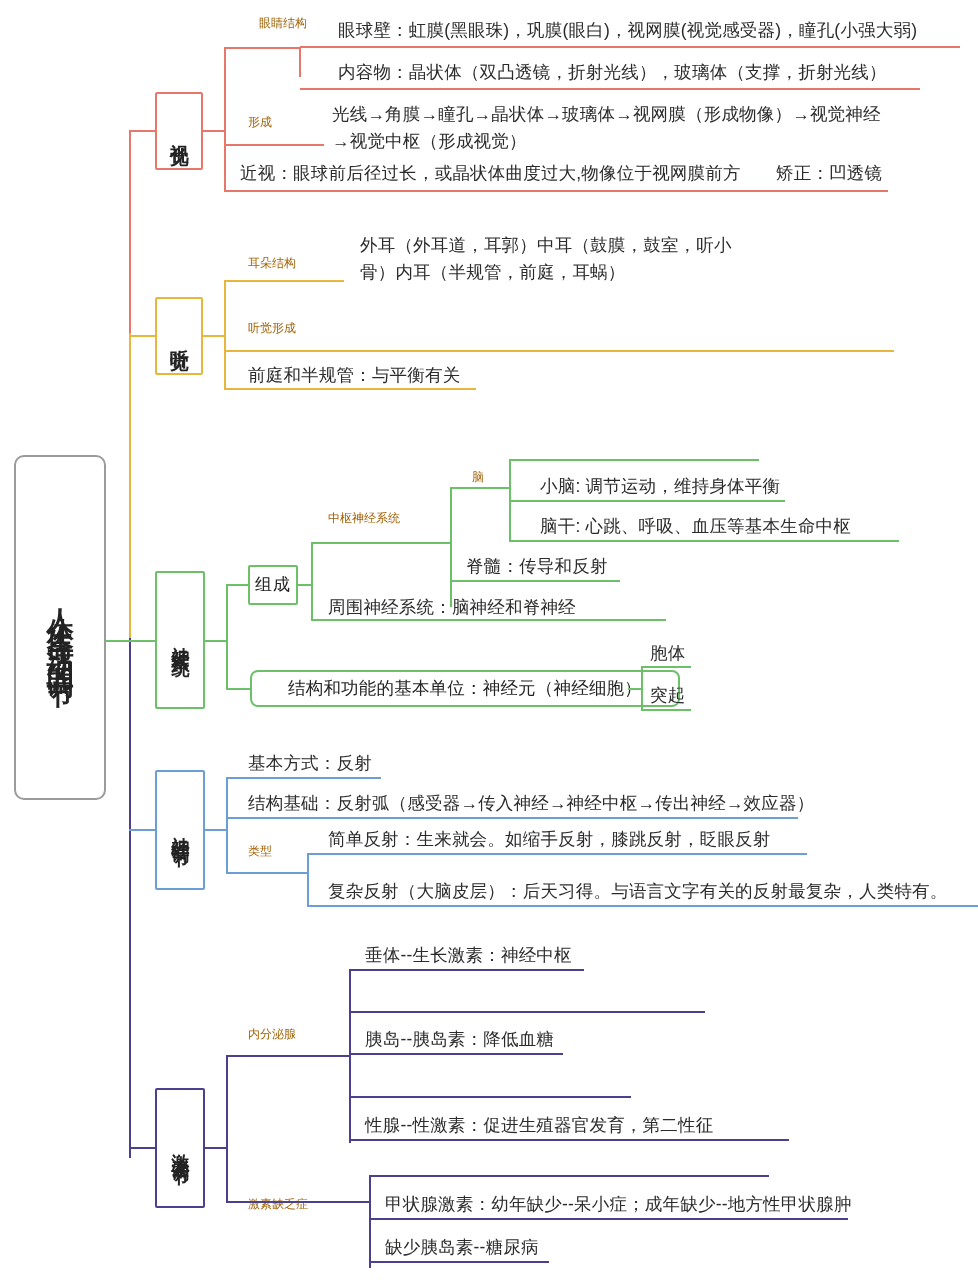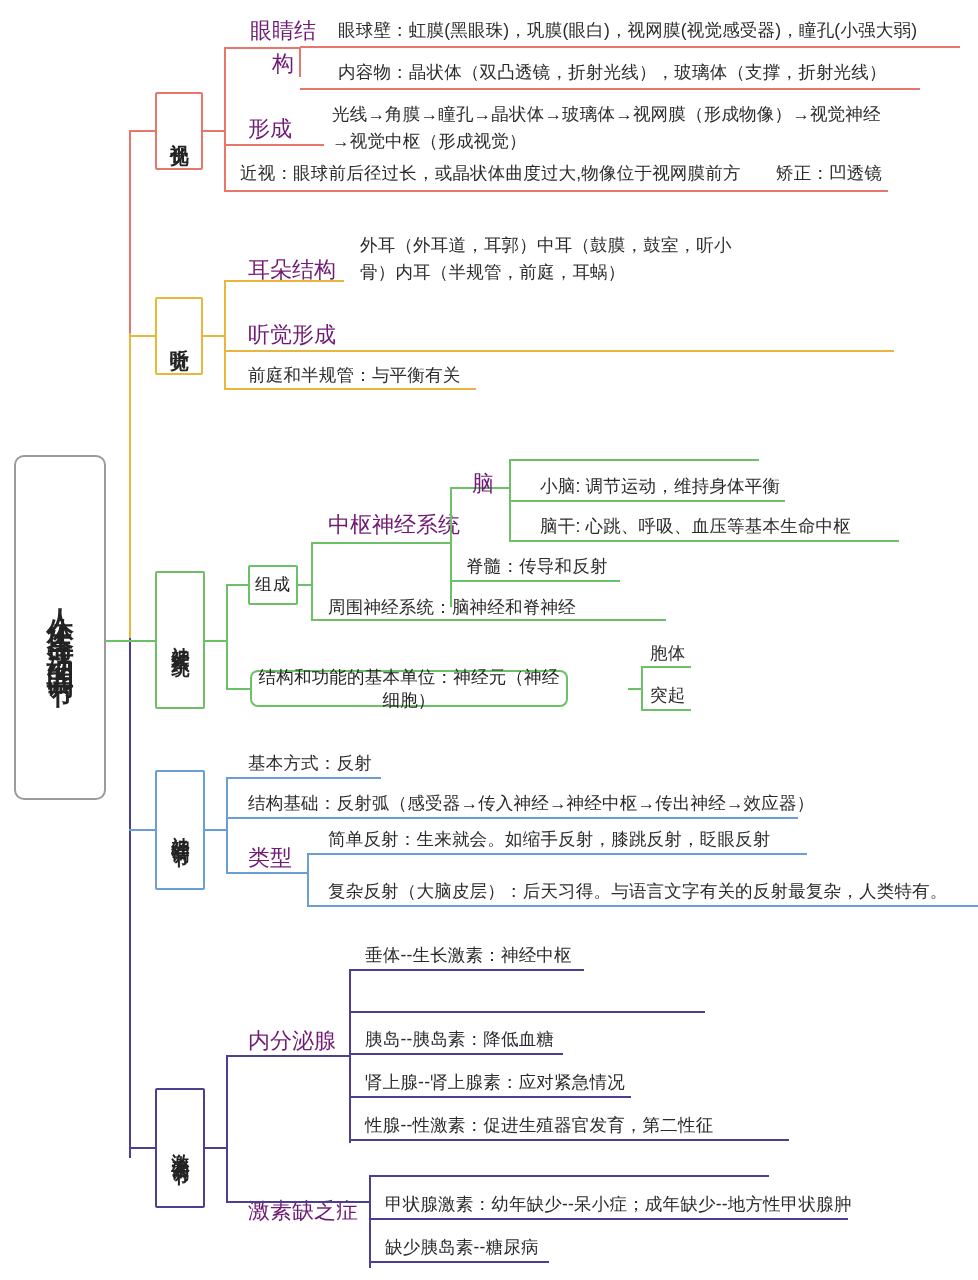--- a/index.html
+++ b/index.html
@@ -53,22 +53,22 @@
     position:absolute;
     color:#2b2b2b;
     font-size:17.5px;
     line-height:1.55;
     white-space:nowrap;
     letter-spacing:0.2px;
   }
   .txt.wrap{white-space:normal;}
   .sub{
     position:absolute;
-    color:#701a75;
-    font-size:22px;
+    color:#a16207;
+    font-size:12px;
     white-space:nowrap;
   }
 </style>
 </head>
 <body>
 
 <div id="canvas">
 
   <div class="node root vert" style="left:14px; top:455px; width:92px; height:345px;">
     <span class="label">人体生命活动的调节</span>
@@ -158,21 +158,21 @@
   <div class="txt" style="left:540px; top:513px;">脑干: 心跳、呼吸、血压等基本生命中枢</div>
   <div class="h" style="left:509px; top:540px; width:390px; border-top-color:#6cc168;"></div>
 
   <div class="txt" style="left:466px; top:553px;">脊髓：传导和反射</div>
   <div class="h" style="left:450px; top:580px; width:170px; border-top-color:#6cc168;"></div>
 
   <div class="txt" style="left:328px; top:594px;">周围神经系统：脑神经和脊神经</div>
   <div class="h" style="left:311px; top:619px; width:355px; border-top-color:#6cc168;"></div>
 
   <div class="h" style="left:226px; top:688px; width:24px; border-top-color:#6cc168;"></div>
-  <div class="node" style="left:250px; top:670px; width:318px; height:37px; border-color:#6cc168; border-radius:8px;">
+  <div class="node" style="left:250px; top:670px; width:430px; height:37px; border-color:#6cc168; border-radius:8px;">
     <span class="label" style="font-size:17.5px;font-weight:normal;letter-spacing:0.2px;">结构和功能的基本单位：神经元（神经细胞）</span>
   </div>
   <div class="h" style="left:628px; top:688px; width:14px; border-top-color:#6cc168;"></div>
   <div class="v" style="left:641px; top:666px; height:44px; border-left-color:#6cc168;"></div>
 
   <div class="txt" style="left:650px; top:640px;">胞体</div>
   <div class="h" style="left:641px; top:666px; width:50px; border-top-color:#6cc168;"></div>
 
   <div class="txt" style="left:650px; top:682px;">突起</div>
   <div class="h" style="left:641px; top:709px; width:50px; border-top-color:#6cc168;"></div>
@@ -212,21 +212,20 @@
   <div class="v" style="left:349px; top:969px; height:174px; border-left-color:#4b3f8f;"></div>
 
   <div class="txt" style="left:365px; top:942px;">垂体--生长激素：神经中枢</div>
   <div class="h" style="left:349px; top:969px; width:235px; border-top-color:#4b3f8f;"></div>
 
   <div class="h" style="left:349px; top:1011px; width:356px; border-top-color:#4b3f8f;"></div>
 
   <div class="txt" style="left:365px; top:1026px;">胰岛--胰岛素：降低血糖</div>
   <div class="h" style="left:349px; top:1053px; width:214px; border-top-color:#4b3f8f;"></div>
 
-  <div class="txt" style="left:365px; top:1069px;">肾上腺--肾上腺素：应对紧急情况</div>
   <div class="h" style="left:349px; top:1096px; width:282px; border-top-color:#4b3f8f;"></div>
 
   <div class="txt" style="left:365px; top:1112px;">性腺--性激素：促进生殖器官发育，第二性征</div>
   <div class="h" style="left:349px; top:1139px; width:440px; border-top-color:#4b3f8f;"></div>
 
   <div class="sub" style="left:248px; top:1196px;">激素缺乏症</div>
   <div class="h" style="left:226px; top:1201px; width:144px; border-top-color:#4b3f8f;"></div>
   <div class="v" style="left:369px; top:1175px; height:93px; border-left-color:#4b3f8f;"></div>
 
   <div class="h" style="left:369px; top:1175px; width:400px; border-top-color:#4b3f8f;"></div>

